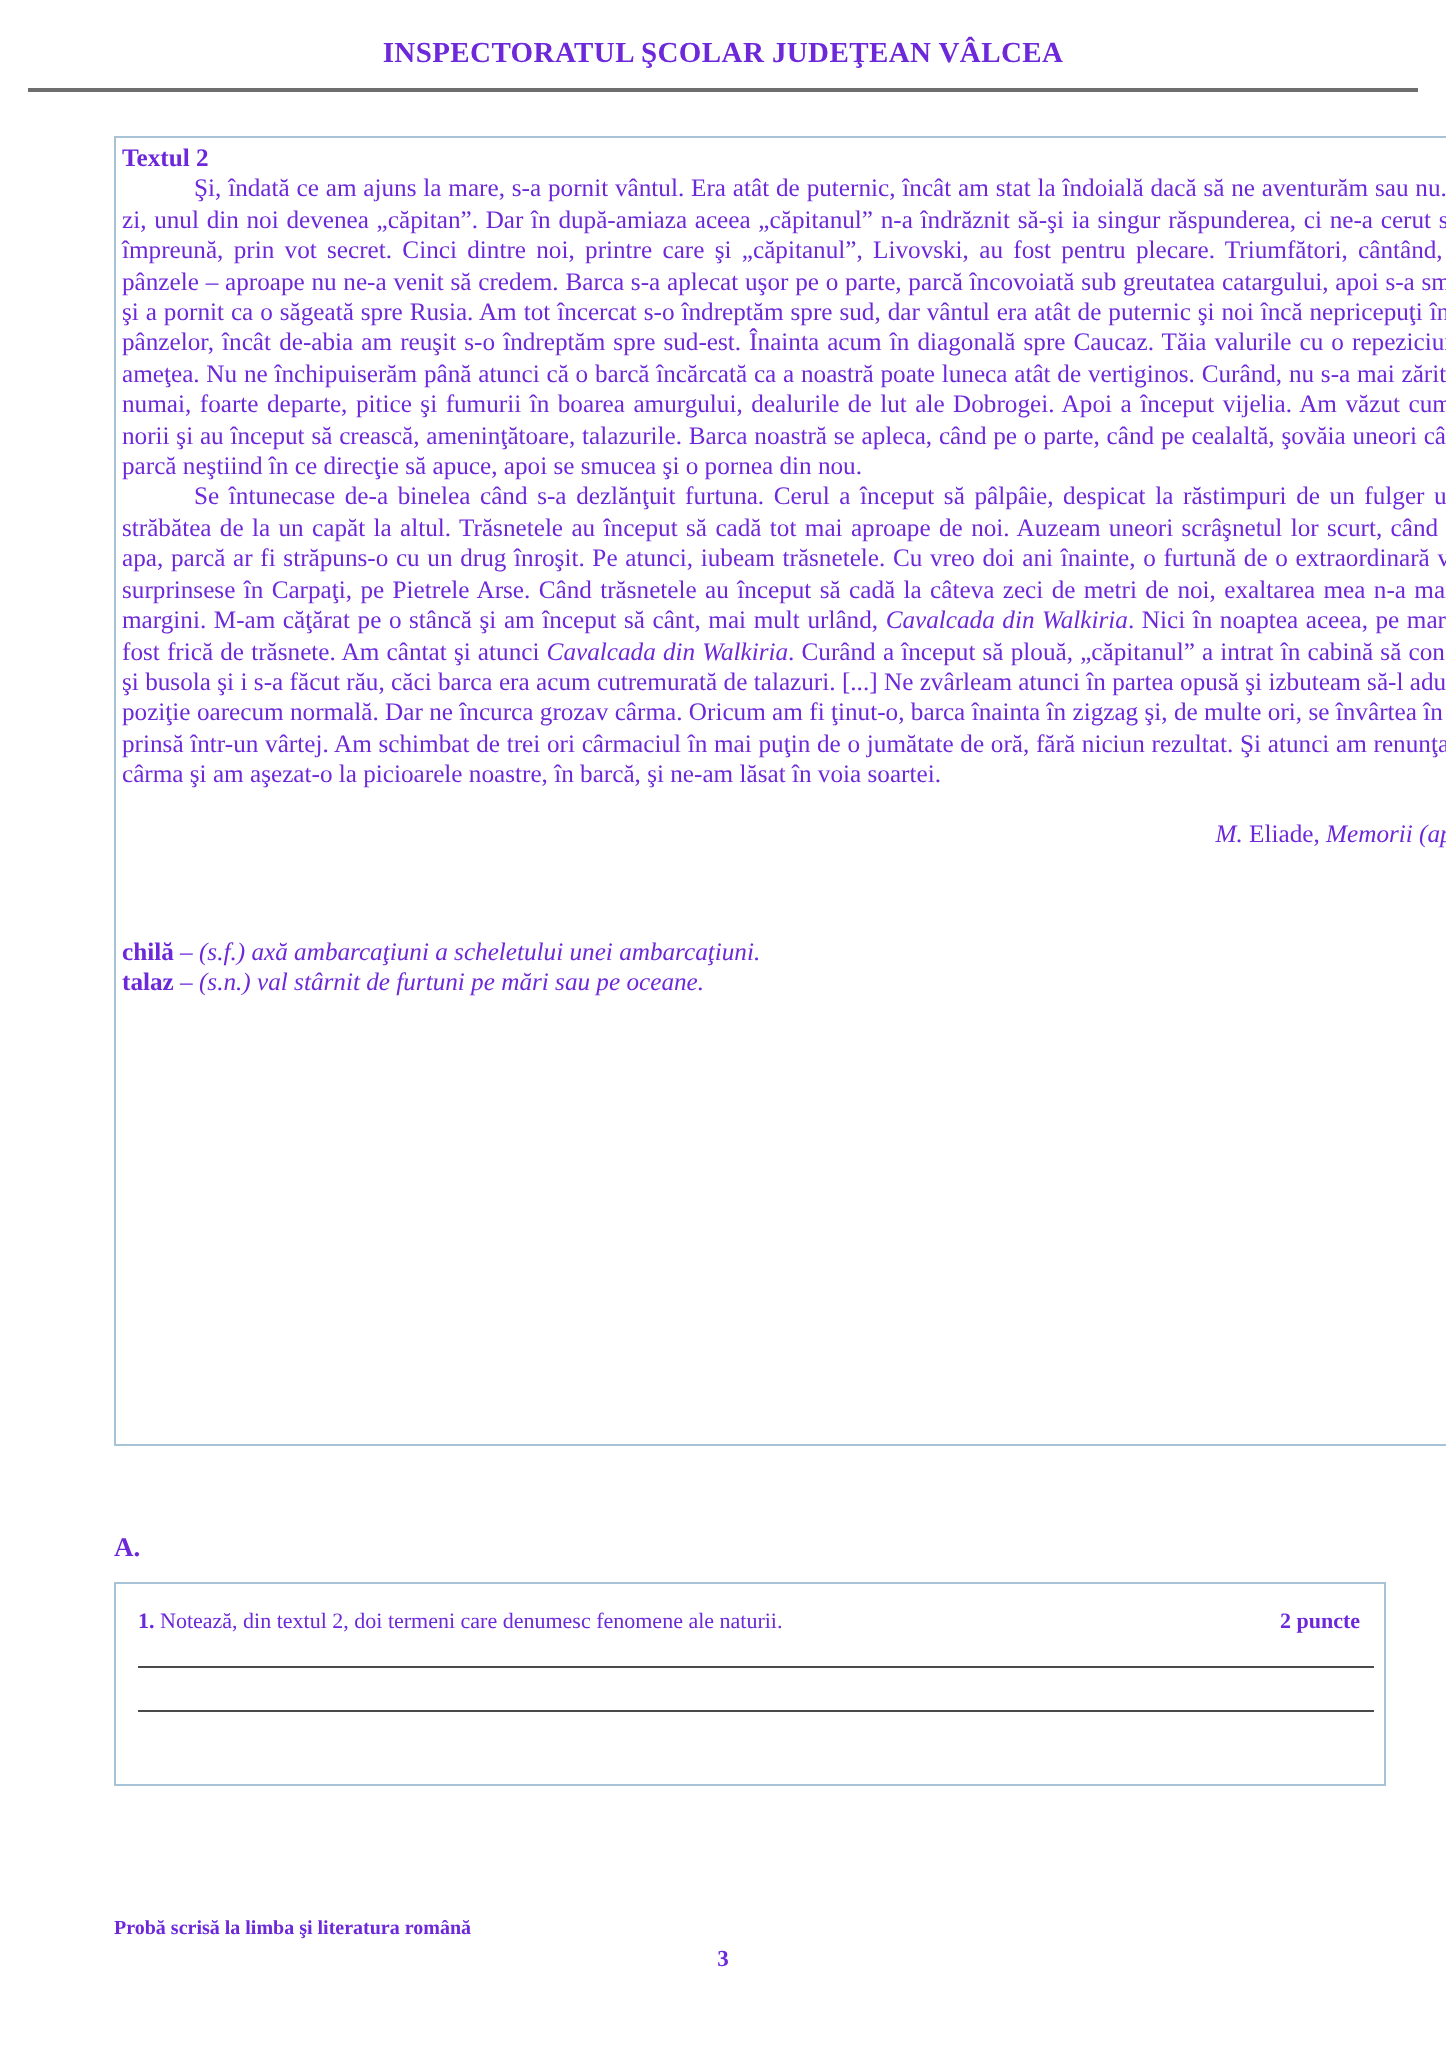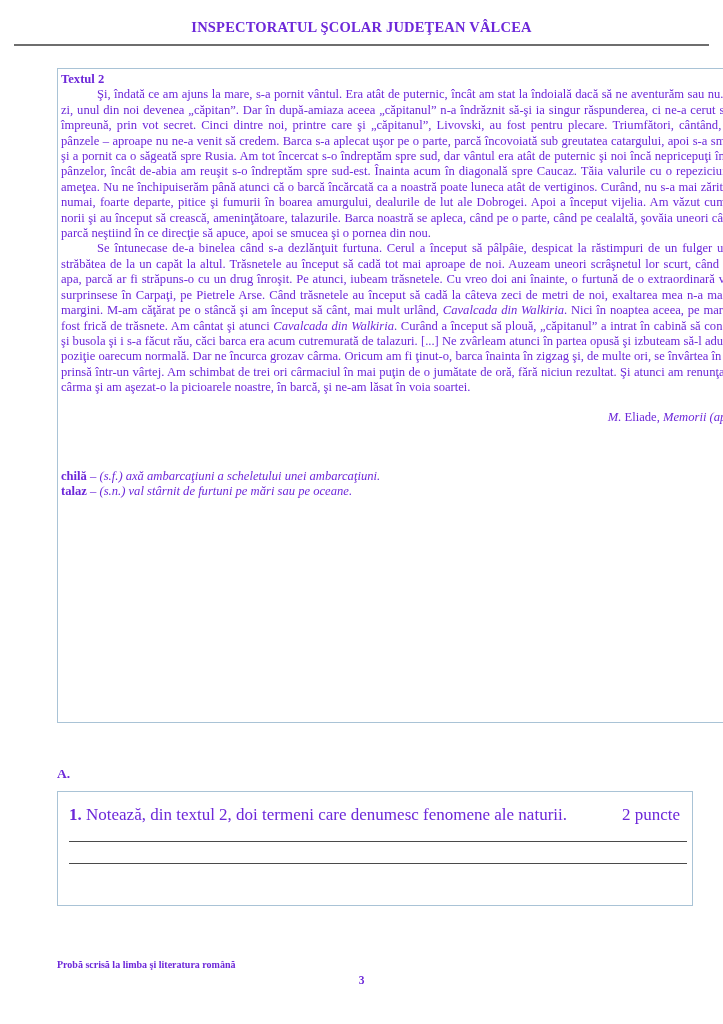--- a/index.html
+++ b/index.html
@@ -25,27 +25,27 @@
   }
   .text-title { font-weight:bold; }
   .body-para { text-align:justify; text-indent:36px; }
   .it { font-style:italic; }
   .attribution { text-align:right; padding-right:20px; margin-top:14px; }
   .definitions { margin-top:44px; }
   .def-term { font-weight:bold; }
   .def-text { font-style:italic; }
   .section-label { position:absolute; left:57px; top:766px; font-weight:bold; font-size:13.5px; }
   .question-box {
-    position:absolute; left:57px; top:791px; width:636px; height:115px;
+    position:absolute; left:57px; top:791px; width:636px; height:102px;
     border:1px solid #a9c3d6; background:#fff;
-    padding:13px 12px 0 11px; font-size:17px;
+    padding:13px 12px 0 11px; font-size:11px;
   }
   .question-row { display:flex; justify-content:space-between; align-items:baseline; }
   .q-num { font-weight:bold; }
-  .q-points { font-weight:normal; white-space:nowrap; margin-left:16px; }
+  .q-points { font-weight:bold; white-space:nowrap; margin-left:16px; }
   .answer-line { border-bottom:1px solid #4a4a4a; height:22px; width:618px; }
   .answer-line.first { height:17px; }
   .footer-name { position:absolute; left:57px; top:959px; font-weight:bold; font-size:10px; }
   .page-number { position:absolute; top:974px; left:0; width:100%; text-align:center; font-weight:bold; font-size:11.5px; }
 </style>
 </head>
 <body>
 
 <div class="page">
 

